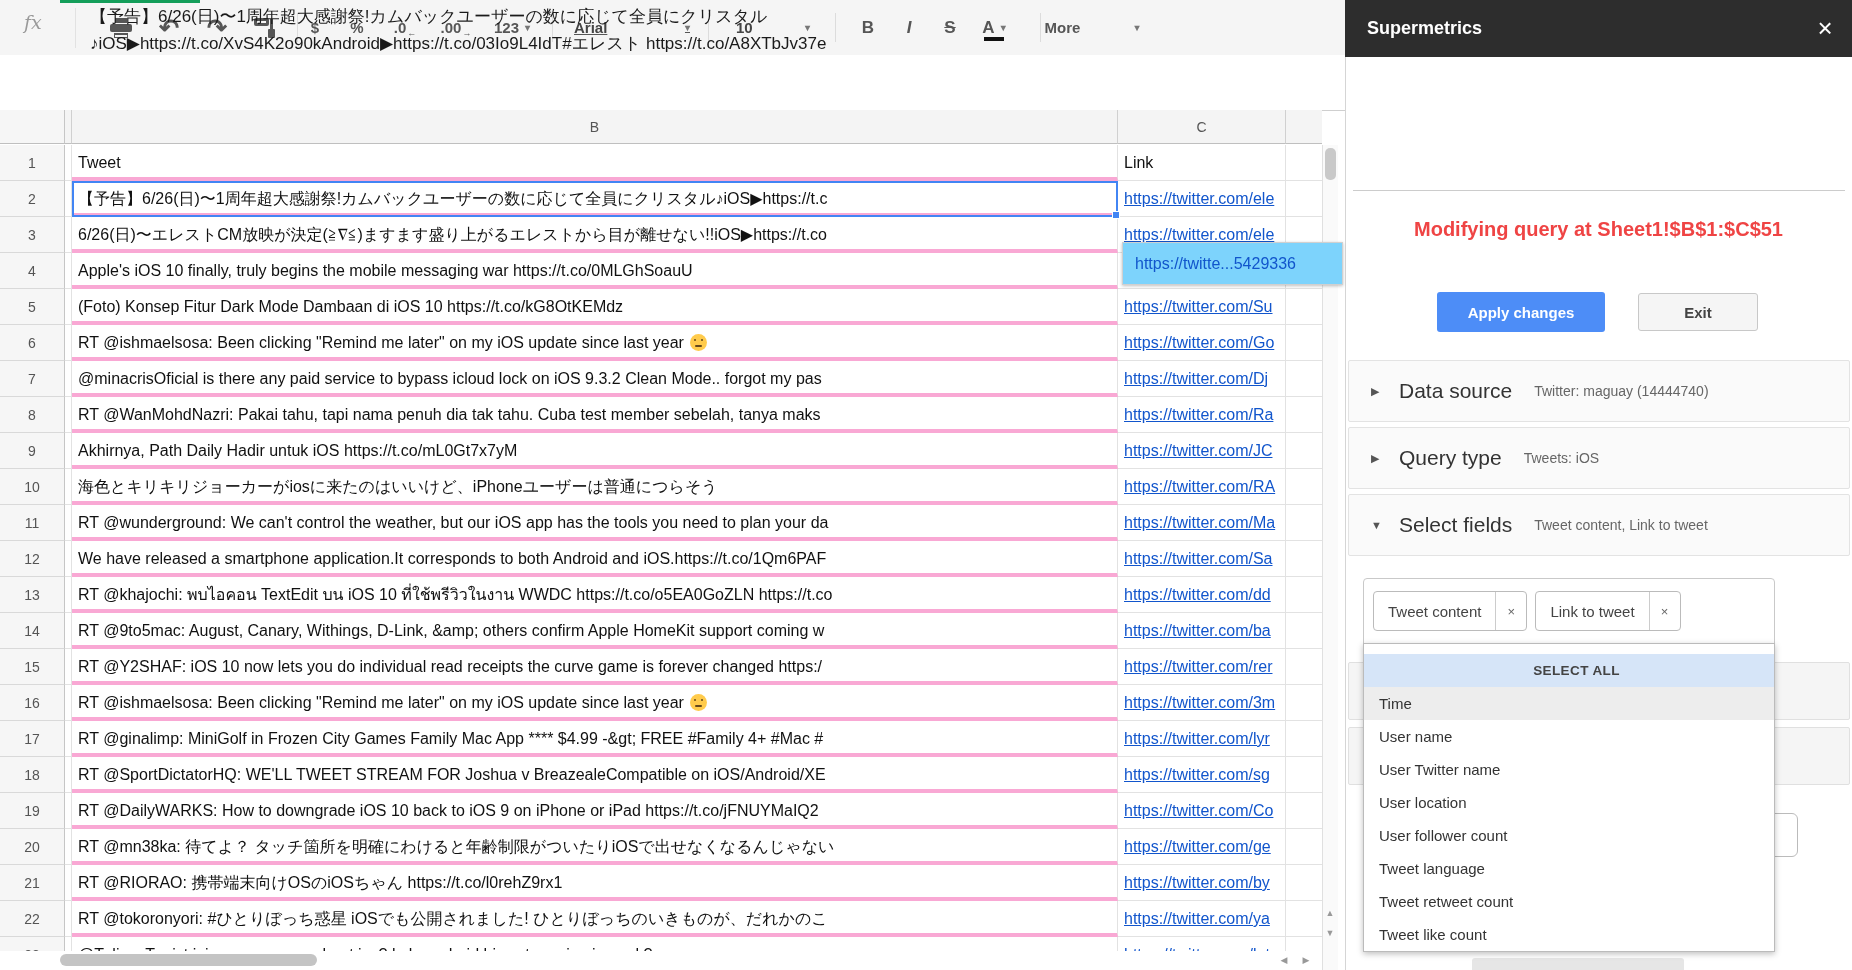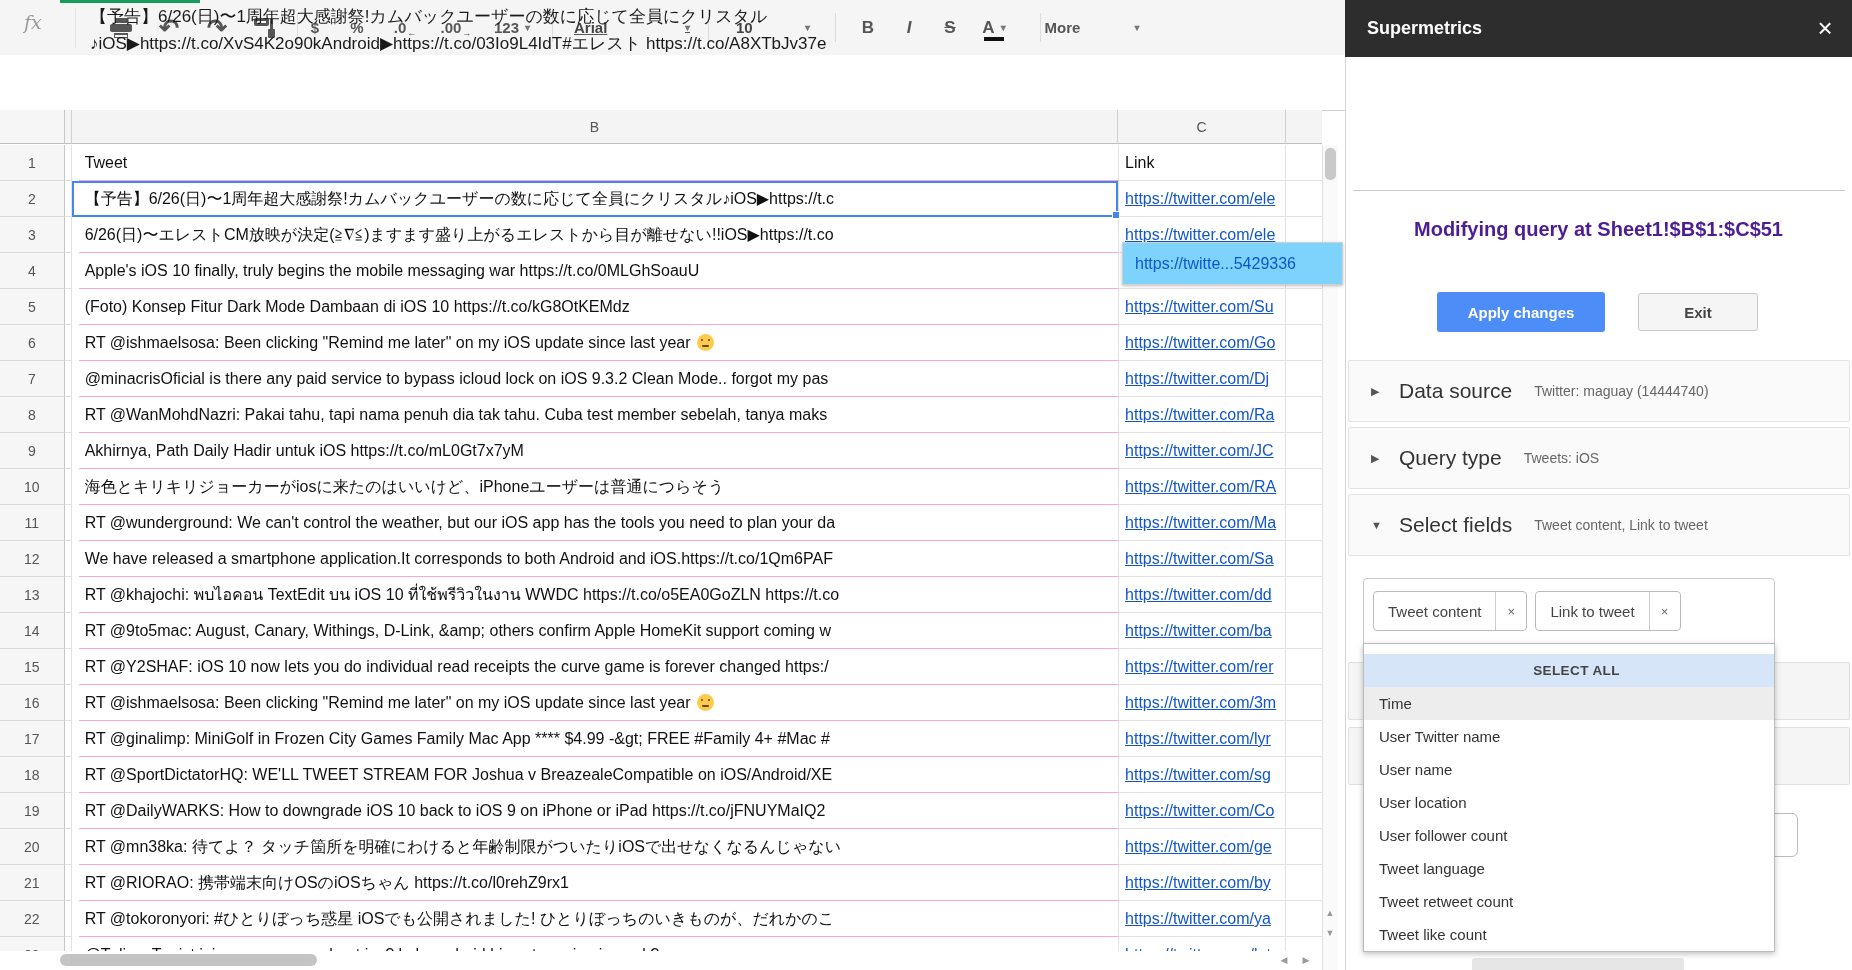--- a/index.html
+++ b/index.html
@@ -40,21 +40,21 @@
   #ch-a{left:65px;width:7px;}
   #ch-b{left:72px;width:1046px;}
   #ch-c{left:1118px;width:168px;}
   #ch-d{left:1286px;width:36px;border-right:none;}
 
   
   #rows{left:0;top:145px;width:1322px;height:825px;overflow:hidden;}
   .row{display:flex;height:36px;}
   .rn{width:65px;box-sizing:border-box;background:#f6f6f6;border-right:1px solid #c6c6c6;border-bottom:1px solid #d9d9d9;color:#555;font-size:14px;display:flex;align-items:center;justify-content:center;}
   .ca{width:7px;box-sizing:border-box;border-right:1px solid #e2e2e2;border-bottom:1px solid #e2e2e2;}
-  .cb{width:1046px;box-sizing:border-box;border-right:1px solid #e2e2e2;border-bottom:1px solid #f9a8d4;padding:0 6px;font-size:16px;line-height:35px;color:#111;white-space:nowrap;overflow:hidden;margin-left:7px;}
+  .cb{width:1046px;box-sizing:border-box;border-right:1px solid #e2e2e2;border-bottom:4px solid #f9a8d4;padding:0 6px;font-size:16px;line-height:35px;color:#111;white-space:nowrap;overflow:hidden;}
   .cc{width:168px;box-sizing:border-box;border-right:1px solid #e2e2e2;border-bottom:1px solid #e2e2e2;padding:0 6px;font-size:16px;line-height:35px;color:#111;white-space:nowrap;overflow:hidden;}
   .cd{width:36px;box-sizing:border-box;border-bottom:1px solid #e2e2e2;}
   .cc.link{color:#1155cc;text-decoration:underline;}
   .emoji{display:inline-block;width:17px;height:17px;background:#ffcb4c;border-radius:50%;position:relative;vertical-align:-3px;margin:0 2px;}
   .emoji:before{content:"";position:absolute;left:4px;top:5px;width:2px;height:2px;background:#65471b;border-radius:50%;box-shadow:7px 0 0 #65471b;}
   .emoji:after{content:"";position:absolute;left:5px;top:11px;width:7px;height:2px;background:#65471b;border-radius:1px;}
 
   
   #selbox{left:72px;top:181px;width:1046px;height:36px;border:2px solid #4285f4;box-sizing:border-box;pointer-events:none;z-index:3;}
   #fillhandle{left:1112px;top:211px;width:8px;height:8px;background:#4285f4;border:1px solid #fff;box-sizing:border-box;z-index:4;}
@@ -72,21 +72,21 @@
   #hthumb{left:60px;top:954px;width:257px;height:12px;background:#c4c4c4;border-radius:6px;z-index:3;}
   #hleft{left:1276px;top:950px;}
   #hright{left:1298px;top:950px;}
 
   
   #sidebar{left:1345px;top:0;width:507px;height:970px;background:#fff;border-left:1px solid #d5d5d5;box-sizing:border-box;}
   #sbheader{left:1345px;top:0;width:507px;height:57px;background:#2d2d2d;z-index:6;}
   #sbtitle{left:1367px;top:0;height:57px;display:flex;align-items:center;color:#fff;font-size:18px;font-weight:bold;z-index:7;}
   #sbclose{left:1805px;top:0;width:40px;height:57px;display:flex;align-items:center;justify-content:center;color:#fff;font-size:26px;cursor:pointer;z-index:7;}
   #sbdivider{left:1353px;top:190px;width:492px;height:1px;background:#ccc;}
-  #modifying{left:1345px;top:218px;width:507px;text-align:center;font-size:20px;font-weight:bold;color:#4c1d95;}
+  #modifying{left:1345px;top:218px;width:507px;text-align:center;font-size:20px;font-weight:bold;color:#ef4444;}
   #applybtn{left:1437px;top:292px;width:168px;height:40px;background:#4d8df7;border-radius:3px;color:#fff;font-size:15px;font-weight:bold;display:flex;align-items:center;justify-content:center;cursor:pointer;}
   #exitbtn{left:1638px;top:293px;width:120px;height:38px;background:#f5f5f5;border:1px solid #c8c8c8;border-radius:3px;box-sizing:border-box;color:#444;font-size:15px;font-weight:bold;display:flex;align-items:center;justify-content:center;cursor:pointer;}
   .section{position:absolute;left:1348px;width:502px;height:62px;background:#fafafa;border:1px solid #e3e3e3;border-radius:2px;box-sizing:border-box;display:flex;align-items:center;cursor:pointer;}
   .section .tri{width:14px;margin-left:22px;font-size:11px;color:#555;}
   .section .stitle{font-size:21px;color:#333;margin-left:14px;}
   .section .svalue{font-size:14px;color:#666;margin-left:22px;}
   #sec1{top:360px;} #sec2{top:427px;} #sec3{top:494px;}
   .trash{position:absolute;right:14px;top:16px;width:18px;height:22px;}
   .trash .lid{width:14px;height:2px;background:#b0b0b0;margin:0 auto 1px auto;}
   .trash .knob{width:6px;height:2px;background:#b0b0b0;margin:0 auto;}
@@ -407,22 +407,22 @@
   <div id="chipbox" class="abs"><span class="chip">
         <span class="clabel">Tweet content</span>
         <span class="cx">×</span>
       </span><span class="chip">
         <span class="clabel">Link to tweet</span>
         <span class="cx">×</span>
       </span></div>
   <div id="dropdown" class="abs">
       <div class="ditem selall">SELECT ALL</div>
       <div class="ditem hovered">Time</div>
+      <div class="ditem">User name</div>
       <div class="ditem">User Twitter name</div>
-      <div class="ditem">User name</div>
       <div class="ditem">User location</div>
       <div class="ditem">User follower count</div>
       <div class="ditem">Tweet language</div>
       <div class="ditem">Tweet retweet count</div>
       <div class="ditem">Tweet like count</div>
     </div>
 
 </div>
 
 </body></html>

